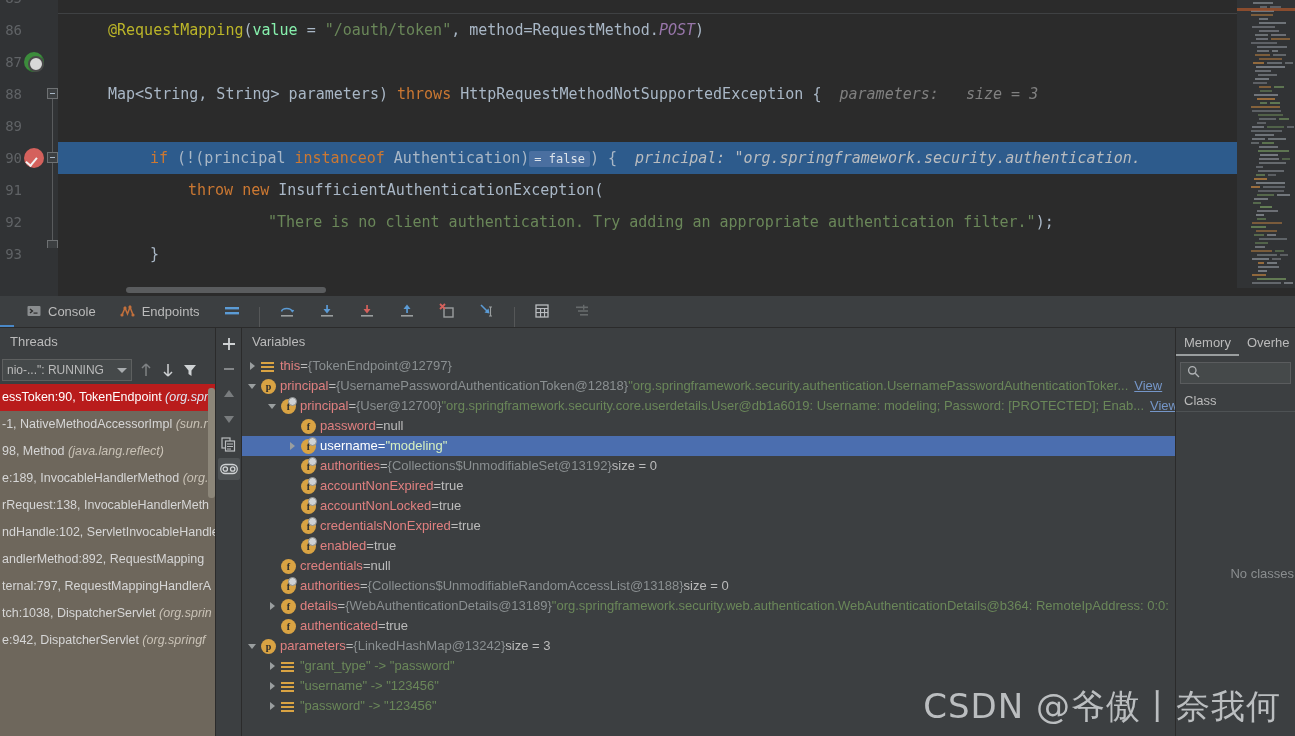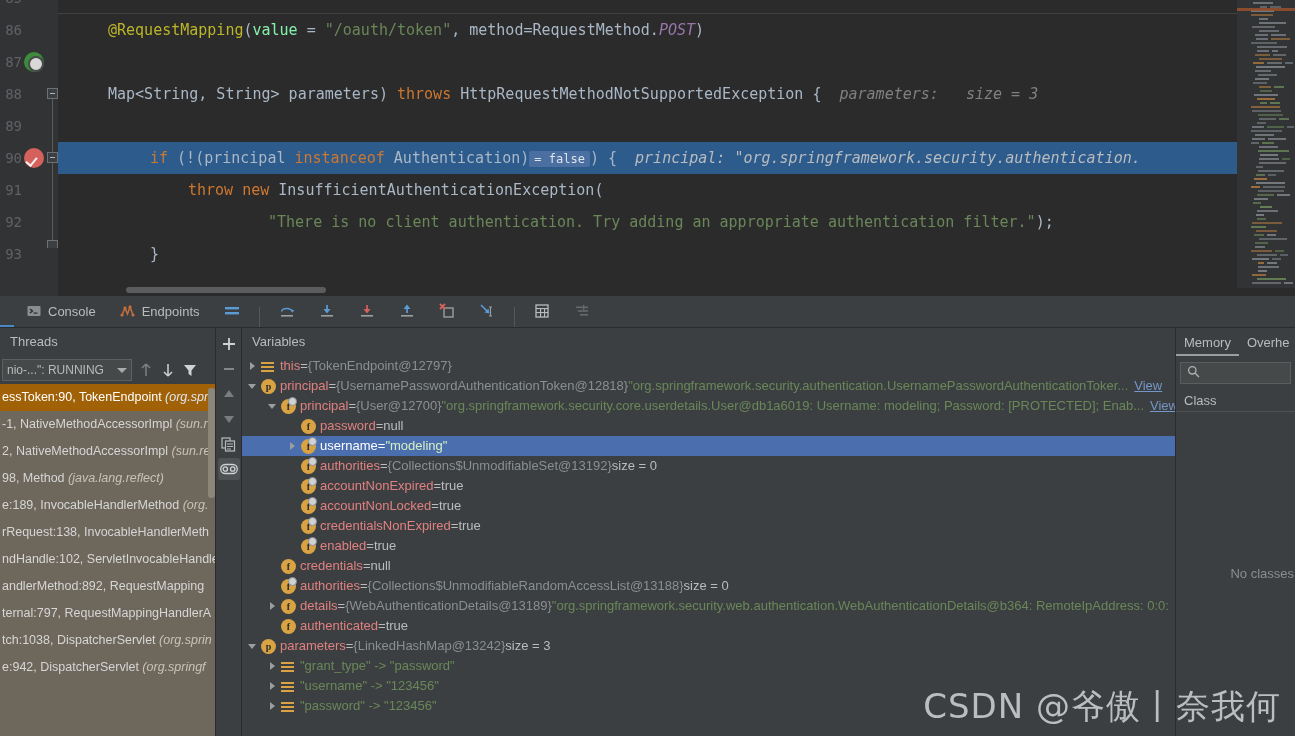--- a/index.html
+++ b/index.html
@@ -138,21 +138,21 @@
     border-right: 5px solid transparent; border-top: 5px solid #a8acae; flex: none;
   }
   #frames {
     position: absolute; left: 0; right: 0; top: 56px; bottom: 0;
     background: #6e675c; overflow: hidden;
   }
   .frow {
     height: 27px; line-height: 27px; padding-left: 2px;
     color: #d6d6d6; font-size: 12.5px; white-space: nowrap; overflow: hidden;
   }
-  .frow.sel { background: #a16207; color: #ffffff; }
+  .frow.sel { background: #b91c1c; color: #ffffff; }
   .frow em { color: #c9c2b6; font-style: italic; }
   .frow.sel em { color: #dfe6f2; }
   #frames-scroll {
     position: absolute; right: 0; top: 60px; width: 7px; height: 110px;
     background: #8c8679; border-radius: 3px;
   }
 
   #varstrip {
     width: 26px; background: #3c3f41; flex: none; border-right: 1px solid #2b2b2b;
     position: relative; padding-top: 2px;
@@ -541,21 +541,20 @@
         <span class="ticon">
           <svg width="16" height="16" viewBox="0 0 16 16">
               <path d="M2 3h12l-4.5 5.5V14l-3-2V8.5z" fill="#cfd2d4"></path>
             </svg>
         </span>
       </div>
 
       <div id="frames">
           <div class="frow sel"><span>essToken:90, TokenEndpoint </span><em>(org.spr</em></div>
           <div class="frow"><span>-1, NativeMethodAccessorImpl </span><em>(sun.r</em></div>
-          <div class="frow"><span>2, NativeMethodAccessorImpl </span><em>(sun.re</em></div>
           <div class="frow"><span>98, Method </span><em>(java.lang.reflect)</em></div>
           <div class="frow"><span>e:189, InvocableHandlerMethod </span><em>(org.</em></div>
           <div class="frow"><span>rRequest:138, InvocableHandlerMeth</span></div>
           <div class="frow"><span>ndHandle:102, ServletInvocableHandle</span></div>
           <div class="frow"><span>andlerMethod:892, RequestMapping</span></div>
           <div class="frow"><span>ternal:797, RequestMappingHandlerA</span></div>
           <div class="frow"><span>tch:1038, DispatcherServlet </span><em>(org.sprin</em></div>
           <div class="frow"><span>e:942, DispatcherServlet </span><em>(org.springf</em></div>
           <div class="frow"></div>
         </div>

